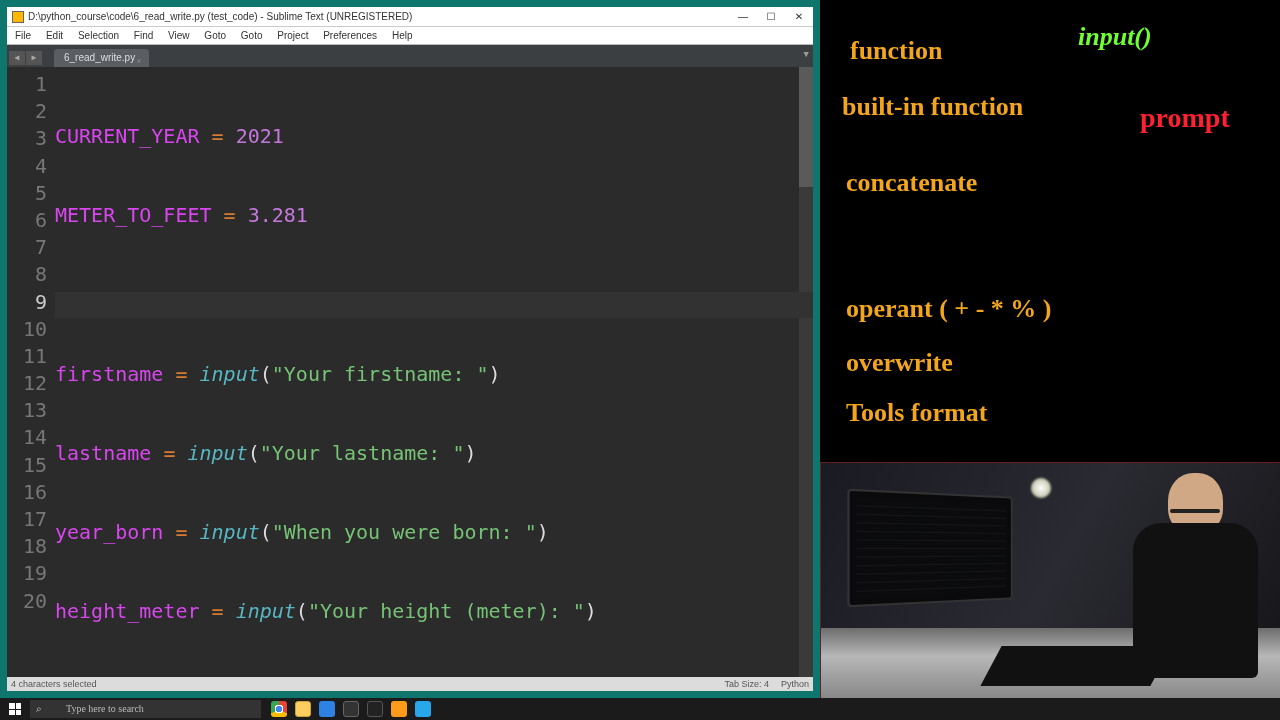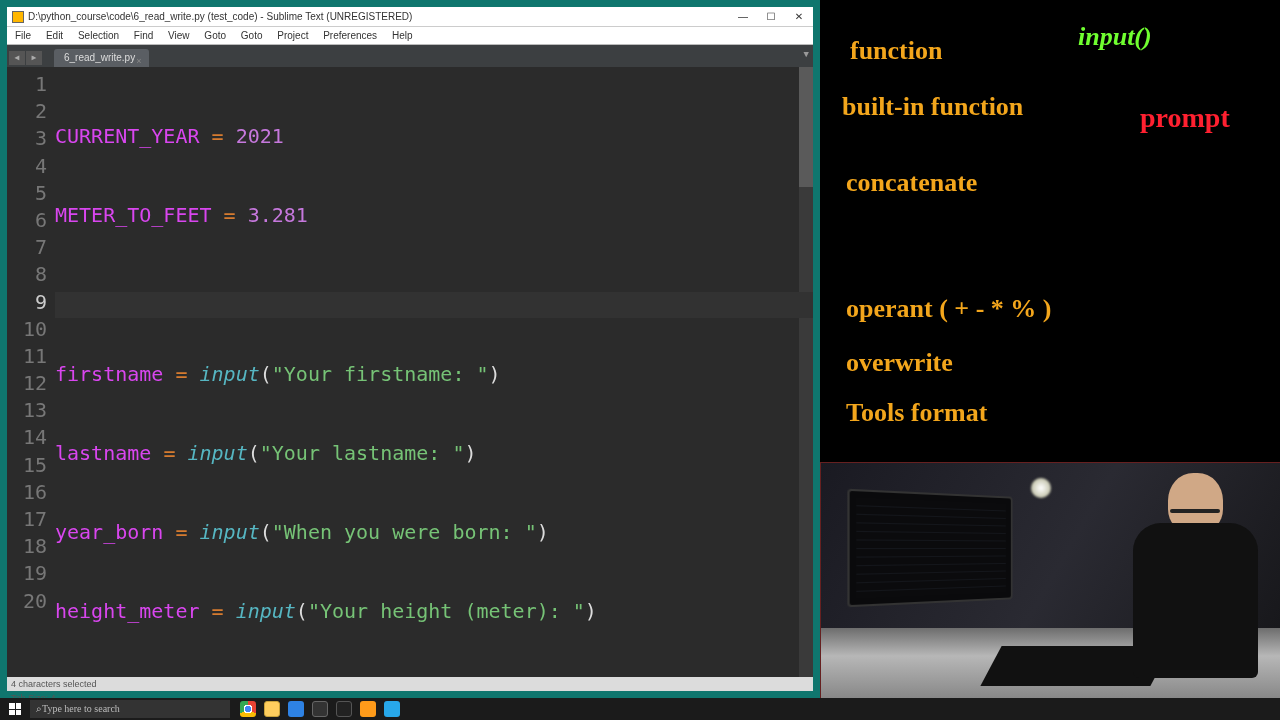--- a/index.html
+++ b/index.html
@@ -30,21 +30,21 @@
 
 .tok-key  { color:#56b6c2; font-style:italic; }     
 .tok-op   { color:#d67b2f; }                          
 .tok-num  { color:#c678dd; }                          
 .tok-str  { color:#76c376; }       
 .tok-var  { color:#d946ef; }
 
 .scrollbar { width:14px; background:#3a3a3a; }
 .scrollbar .thumb { width:100%; height:120px; background:#5a5a5a; }
 
-.statusbar { height:14px; background:#dcdcdc; color:#555; font:9px/14px Arial; display:flex; padding:0 4px;flex-direction:column; }
+.statusbar { height:14px; background:#dcdcdc; color:#555; font:9px/14px Arial; display:flex; padding:0 4px; }
 .statusbar .left { flex:1; }
 .statusbar .tabsz { padding-right:12px; }
 
 
 .whiteboard { position:absolute; left:820px; top:0; width:460px; height:462px; background:#000; }
 .hw { position:absolute; font-family:"Segoe Script","Comic Sans MS",cursive; font-weight:bold; font-size:26px; color:#f3a61c; white-space:nowrap; }
 .hw.green { color:#70ff30; }
 .hw.red   { color:#ff2030; }
 
 
@@ -57,21 +57,21 @@
 .webcam .figure .head  { width:55px; height:60px; border-radius:46% 46% 40% 40%; background:#d0a886; margin:0 auto; }
 .webcam .figure .glasses{ height:4px; width:50px; border-top:4px solid #222; border-radius:4px; margin:-24px auto 0; }
 .webcam .figure .torso { width:125px; height:155px; background:#111; border-radius:28px 28px 6px 6px; margin:10px auto 0; }
 .webcam .kb { position:absolute; left:170px; bottom:12px; width:170px; height:40px; background:#111; transform:skewX(-28deg); }
 
 
 .taskbar { position:absolute; left:0; bottom:0; width:1280px; height:22px; background:#1b1b1b; display:flex; align-items:center; }
 .taskbar .start { width:30px; height:22px; display:flex; align-items:center; justify-content:center; }
 .taskbar .winlogo { width:12px; height:12px; display:grid; grid-template-columns:1fr 1fr; grid-template-rows:1fr 1fr; gap:1px; }
 .taskbar .winlogo span { background:#fff; }
-.taskbar .search { width:200px; height:18px; background:#333; color:#bbb; font:10px/18px Segoe UI; padding-left:12px; position:relative; }
+.taskbar .search { width:231px; height:18px; background:#333; color:#bbb; font:10px/18px Segoe UI; padding-left:36px; position:relative; }
 .taskbar .search::before { content:"⌕"; position:absolute; left:6px; top:0; color:#ccc; }
 .taskbar .appicons { display:flex; margin-left:10px; gap:8px; }
 .taskbar .appicons div { width:16px; height:16px; border-radius:3px; }
 .ic-chrome{ background:radial-gradient(circle at 50% 50%,#4285f4 0 30%,#fff 30% 40%,#0000 40%),conic-gradient(#ea4335 0 120deg,#fbbc05 120deg 240deg,#34a853 240deg); border-radius:50%; }
 .ic-exp  { background:#ffce5e; border:1px solid #caa33b; }
 .ic-mail { background:#2e82e4; }
 .ic-obs  { background:#333; border:1px solid #666; border-radius:50%; }
 .ic-term { background:#222; border:1px solid #555; }
 .ic-subl { background:#ff9b1a; }
 .ic-edge { background:#28a8ea; border-radius:50%; }

